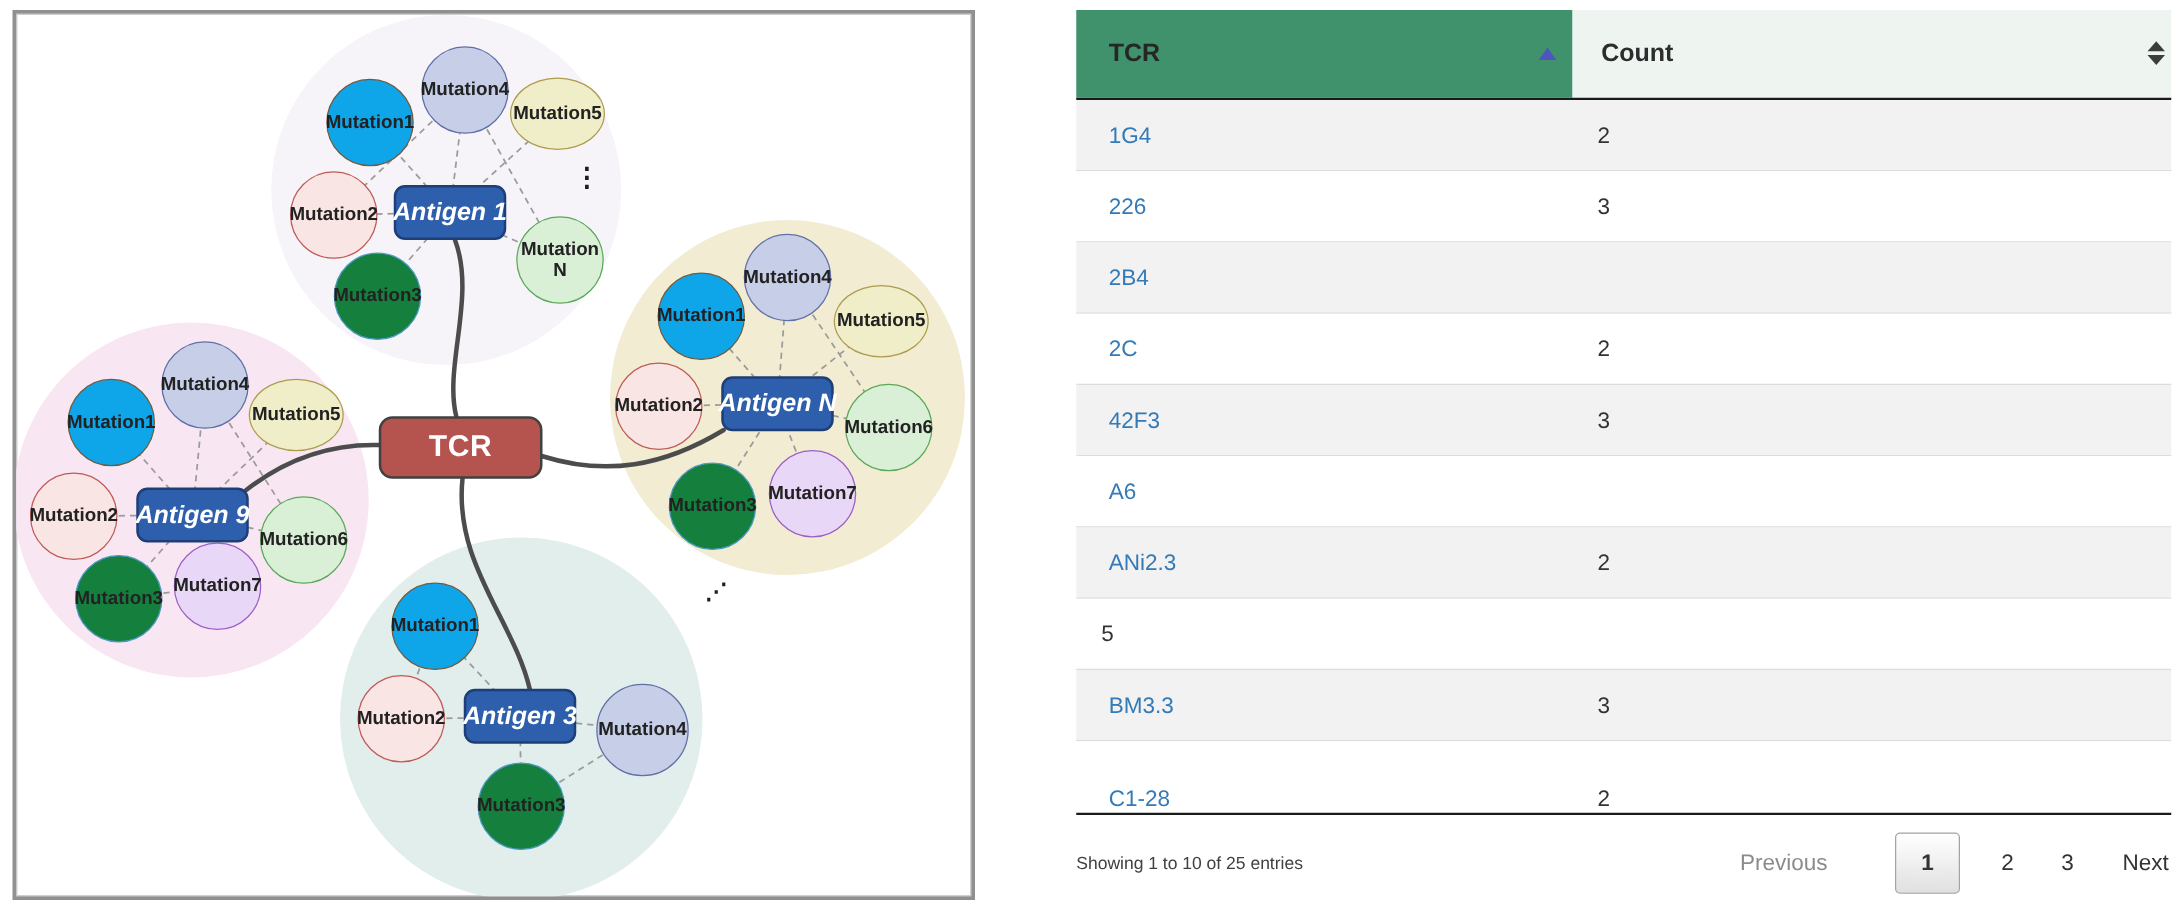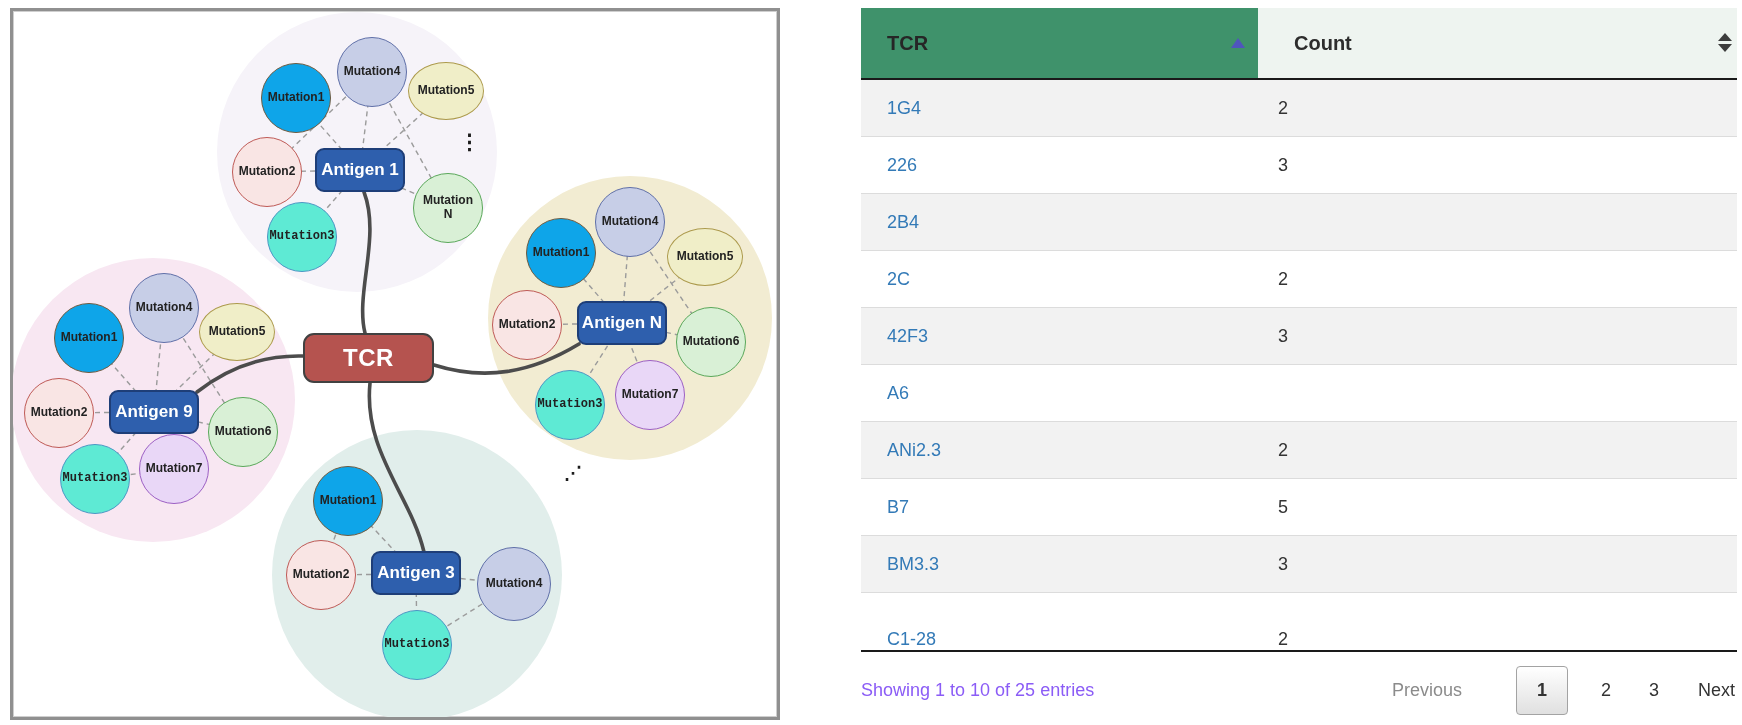--- a/index.html
+++ b/index.html
@@ -15,53 +15,53 @@
   }
   .cluster{position:absolute;border-radius:50%;}
   .cluster-top{left:204px;top:1px;width:280px;height:280px;background:#f6f3f9;}
   .cluster-right{left:475px;top:165px;width:284px;height:284px;background:#f2ecd2;}
   .cluster-left{left:-2px;top:247px;width:284px;height:284px;background:#f8e7f2;}
   .cluster-bottom{left:259px;top:419px;width:290px;height:290px;background:#e1eeeb;}
   svg.edges{position:absolute;left:0;top:0;}
   .mut{
     position:absolute;width:70px;height:70px;border-radius:50%;
     display:flex;align-items:center;justify-content:center;text-align:center;
-    font-size:12px;font-weight:bold;color:#222;line-height:1.15;
+    font-size:15px;font-weight:bold;color:#222;line-height:1.15;
     box-sizing:border-box;border:1.5px solid #555;padding:2px;
   }
   .m1{background:#0ea5e9;border-color:#6d5b41;}
   .m2{background:#f9e5e4;border-color:#bf5a56;}
-  .m3{background:#5eead4;border-color:#4b97c4;font-family:Liberation Mono, monospace;}
+  .m3{background:#15803d;border-color:#4b97c4;}
   .m4{background:#c7cee7;border-color:#5f6fa8;}
   .m5{background:#f0eec8;border-color:#ad9b4e;width:76px;height:58px;border-radius:50%;}
   .m6{background:#d9f0d6;border-color:#5aa85a;}
   .m7{background:#e9d7f7;border-color:#9c5fc4;}
   .mbig{width:74px;height:74px;}
   .mnarrow{padding:2px 12px;}
   .antigen{
     position:absolute;width:90px;height:44px;border-radius:9px;
     background:#2e5fad;border:2px solid #1e3e78;box-sizing:border-box;
     display:flex;align-items:center;justify-content:center;
-    color:#ffffff;font-size:17px;font-weight:bold;white-space:nowrap;
+    color:#ffffff;font-size:20px;font-weight:bold;white-space:nowrap;font-style:italic;
   }
   .tcr-node{
     position:absolute;left:290px;top:322px;width:131px;height:50px;border-radius:11px;
     background:#b5534f;border:2px solid #414141;box-sizing:border-box;
     display:flex;align-items:center;justify-content:center;
     color:#ffffff;font-size:24px;font-weight:bold;letter-spacing:.5px;
   }
   .dots{position:absolute;color:#1c1c1c;font-weight:bold;}
   .dots-v{left:446px;top:119px;font-size:21px;}
   .dots-d{left:551px;top:451px;font-size:18px;}
   
   .table-panel{position:absolute;left:861px;top:8px;width:876px;}
   .thead{display:flex;height:70px;border-bottom:2px solid #1a1a1a;}
   .th{display:flex;align-items:center;position:relative;font-size:20px;font-weight:bold;color:#2d2d2d;box-sizing:border-box;}
   .th-tcr{width:397px;background:#3f926b;padding-left:26px;color:#262626;}
-  .th-count{flex:1;background:#eef4f0;padding-left:36px;}
+  .th-count{flex:1;background:#eef4f0;padding-left:23px;}
   .sort-asc{
     position:absolute;right:13px;top:50%;margin-top:-5px;width:0;height:0;
     border-left:7px solid transparent;border-right:7px solid transparent;
     border-bottom:10px solid #5055bd;
   }
   .sort-both{position:absolute;right:12px;top:50%;margin-top:-10px;width:0;height:20px;}
   .sort-both .tri-up{
     position:absolute;top:0;left:-7px;width:0;height:0;
     border-left:7px solid transparent;border-right:7px solid transparent;
     border-bottom:8px solid #3c3c3c;
@@ -73,21 +73,21 @@
   }
   .tbody{border-bottom:2px solid #1a1a1a;}
   .tr{display:flex;height:57px;border-bottom:1px solid #dcdcdc;box-sizing:border-box;background:#ffffff;}
   .tr:nth-child(odd){background:#f2f2f2;}
   .tr:last-child{border-bottom:none;align-items:flex-end;}
   .td{display:flex;align-items:center;font-size:18px;color:#333;box-sizing:border-box;}
   .td-tcr{width:397px;padding-left:26px;}
   .td-count{flex:1;padding-left:20px;}
   .td-tcr a{color:#337ab7;text-decoration:none;cursor:pointer;}
   .tfoot{display:flex;align-items:center;justify-content:space-between;height:76px;}
-  .info{font-size:18px;color:#8b5cf6;}
+  .info{font-size:14px;color:#404040;}
   .paginate{display:flex;align-items:center;font-size:18px;color:#333;}
   .pbtn{cursor:pointer;}
   .prev{color:#8b8b8b;padding:10px 20px 10px 0;margin-right:20px;cursor:default;}
   .pcurrent{
     padding:13px 20px;margin:0 14px;border:1px solid #a3a3a3;border-radius:4px;
     background:linear-gradient(#ffffff,#e0e0e0);font-weight:bold;color:#333;
   }
   .pnum{padding:10px 19px;}
   .next{padding:10px 2px 10px 20px;}
 </style>
@@ -232,23 +232,20 @@
             <a>A6</a>
           </div>
       </div>
       <div class="tr">
         <div class="td td-tcr">
             <a>ANi2.3</a>
           </div>
         <div class="td td-count">2</div>
       </div>
       <div class="tr">
-        <div class="td td-tcr">
-            <a>B7</a>
-          </div>
         <div class="td td-count">5</div>
       </div>
       <div class="tr">
         <div class="td td-tcr">
             <a>BM3.3</a>
           </div>
         <div class="td td-count">3</div>
       </div>
       <div class="tr">
         <div class="td td-tcr">

